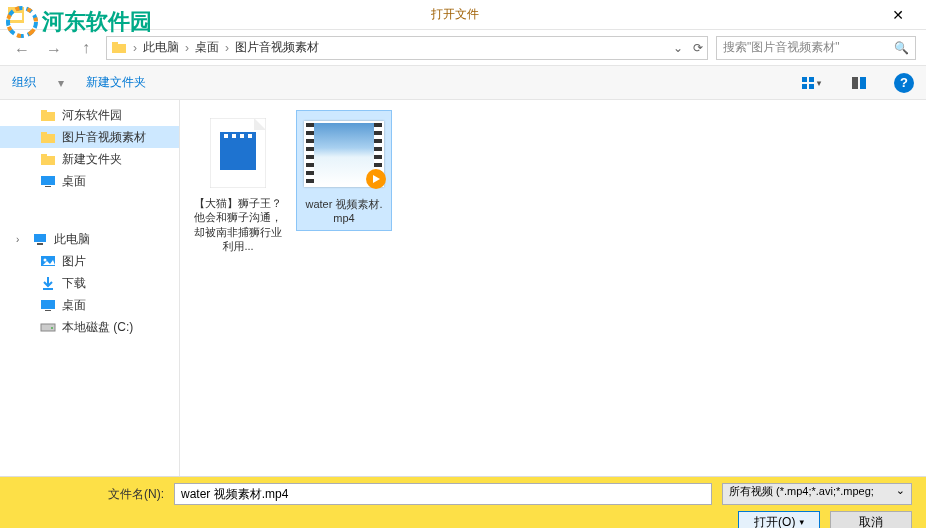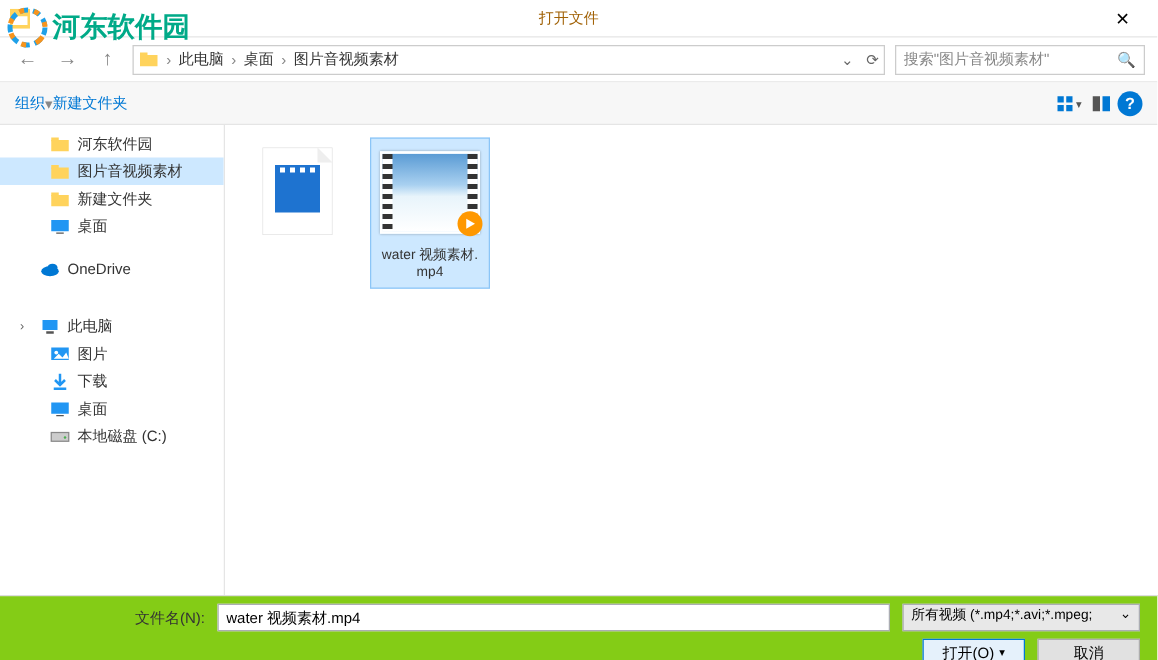--- a/index.html
+++ b/index.html
@@ -16,41 +16,41 @@
 .watermark svg { vertical-align: middle; }
 
 .navbar { height: 36px; display: flex; align-items: center; padding: 0 10px; gap: 8px; border-bottom: 1px solid #e5e5e5; }
 .nav-btn { width: 24px; height: 24px; display: flex; align-items: center; justify-content: center; cursor: pointer; color: #888; }
 .breadcrumb { flex: 1; height: 24px; border: 1px solid #ccc; background: #fff; display: flex; align-items: center; padding: 0 4px; font-size: 12px; color: #333; }
 .breadcrumb .sep { margin: 0 6px; color: #888; }
 .bc-dropdown { margin-left: auto; display: flex; gap: 4px; color: #666; }
 .searchbox { width: 200px; height: 24px; border: 1px solid #ccc; display: flex; align-items: center; padding: 0 6px; font-size: 12px; color: #888; }
 .searchbox .mag { margin-left: auto; }
 
-.toolbar { height: 34px; display: flex; align-items: center; padding: 0 12px; gap: 0; background: #f7f7f7; border-bottom: 1px solid #e5e5e5; font-size: 12px; color: #0078d4; }
+.toolbar { height: 34px; display: flex; align-items: center; padding: 0 12px; gap: 22px; background: #f7f7f7; border-bottom: 1px solid #e5e5e5; font-size: 12px; color: #0078d4; }
 .toolbar .spacer { flex: 1; }
 .toolbar .view-btn { width: 26px; height: 22px; display: flex; align-items: center; justify-content: center; cursor: pointer; color: #555; }
 .toolbar .help { width: 20px; height: 20px; border-radius: 50%; background: #0078d4; color: #fff; display: flex; align-items: center; justify-content: center; font-size: 13px; font-weight: bold; }
 
 .body { display: flex; height: 376px; }
 .sidebar { width: 180px; border-right: 1px solid #e5e5e5; overflow-y: auto; padding: 4px 0; font-size: 12px; color: #333; }
 .tree-item { display: flex; align-items: center; height: 22px; padding: 0 0 0 16px; gap: 6px; cursor: pointer; }
 .tree-item.selected { background: #cde8ff; }
 .tree-item .chevron { width: 10px; color: #666; font-size: 10px; }
 .tree-item .chevron.none { visibility: hidden; }
 .tree-item .icon { width: 16px; height: 16px; display: flex; align-items: center; justify-content: center; }
 .tree-indent1 { padding-left: 24px; }
 
 .filepane { flex: 1; padding: 10px; display: flex; gap: 10px; align-items: flex-start; }
 .file-item { width: 96px; display: flex; flex-direction: column; align-items: center; padding: 4px; cursor: pointer; }
 .file-item.selected { background: #cde8ff; border: 1px solid #8bc5f7; }
 .file-thumb { width: 80px; height: 78px; display: flex; align-items: center; justify-content: center; margin-bottom: 4px; position: relative; }
 .file-label { font-size: 11px; color: #333; text-align: center; line-height: 1.3; word-break: break-all; }
 
-.bottom { height: 52px; padding: 6px 14px; display: flex; flex-direction: column; gap: 6px; background: #84cc16; border-top: 1px solid #ddd; }
+.bottom { height: 52px; padding: 6px 14px; display: flex; flex-direction: column; gap: 6px; background: #fde047; border-top: 1px solid #ddd; }
 .row { display: flex; align-items: center; gap: 10px; }
 .row .label { font-size: 12px; color: #333; width: 150px; text-align: right; }
 .filename-input { flex: 1; height: 22px; border: 1px solid #abadb3; padding: 0 6px; font-size: 12px; background: #fff; }
 .filetype { width: 190px; height: 22px; border: 1px solid #abadb3; background: #e8e8e8; font-size: 11px; padding: 0 6px; display: flex; }
 .btn { width: 82px; height: 22px; border: 1px solid #adadad; background: #e1e1e1; font-size: 12px; display: flex; align-items: center; justify-content: center; cursor: pointer; }
 .btn.primary { border: 1px solid #0078d4; background: #e5f1fb; }
 
 .folder-svg { fill: #ffd35c; }
 .video-border { border: 2px solid #fff; box-shadow: 0 0 2px rgba(0,0,0,0.3); }
 </style>
@@ -161,30 +161,20 @@
         <span class="chevron none">›</span>
         <span class="icon">
           <svg width="16" height="16">
             <rect x="1" y="3" width="14" height="9" fill="#2196f3"></rect>
             <rect x="5" y="13" width="6" height="1" fill="#555"></rect>
           </svg>
         </span>
         <span>桌面</span>
       </div>
       <div style="height: 12px;"></div>
-      <div class="tree-item">
-        <span class="chevron none">›</span>
-        <span class="icon">
-          <svg width="16" height="16">
-            <ellipse cx="8" cy="10" rx="7" ry="4" fill="#0078d4"></ellipse>
-            <ellipse cx="10" cy="7" rx="4" ry="3" fill="#0078d4"></ellipse>
-          </svg>
-        </span>
-        <span>OneDrive</span>
-      </div>
       <div style="height: 12px;"></div>
       <div style="height: 12px;"></div>
       <div class="tree-item">
         <span class="chevron ">›</span>
         <span class="icon">
           <svg width="16" height="16">
             <rect x="2" y="3" width="12" height="8" fill="#2196f3"></rect>
             <rect x="5" y="12" width="6" height="2" fill="#555"></rect>
           </svg>
         </span>
@@ -239,20 +229,21 @@
             <rect x="0" y="0" width="56" height="70" fill="#fff" stroke="#ddd"></rect>
             <path d="M44 0 L56 12 L44 12 Z" fill="#eee"></path>
             <rect x="10" y="22" width="36" height="30" fill="#1e73d0"></rect>
             <rect x="10" y="14" width="36" height="8" fill="#1e73d0"></rect>
             <rect x="14" y="16" width="4" height="4" fill="#fff"></rect>
             <rect x="22" y="16" width="4" height="4" fill="#fff"></rect>
             <rect x="30" y="16" width="4" height="4" fill="#fff"></rect>
             <rect x="38" y="16" width="4" height="4" fill="#fff"></rect>
           </svg>
         </div>
+        <div class="file-label">【大猫】狮子王？他会和狮子沟通，却被南非捕狮行业利用...</div>
       </div>
       <div class="file-item selected">
         <div class="file-thumb">
           <div class="video-border" style="width:80px;height:66px;position:relative;background:linear-gradient(180deg,#5a9bd4 0%,#a8d0f0 40%,#e8f4fb 55%,#fff 100%)">
             <div style="position:absolute;left:0;top:0;bottom:0;width:8px;background:repeating-linear-gradient(#333 0 4px,#fff 4px 8px)"></div>
             <div style="position:absolute;right:0;top:0;bottom:0;width:8px;background:repeating-linear-gradient(#333 0 4px,#fff 4px 8px)"></div>
             <div style="position:absolute;right:-4px;bottom:-4px;width:20px;height:20px;border-radius:50%;background:#ff9800;display:flex;align-items:center;justify-content:center">
               <svg width="10" height="10">
                 <path d="M2 1 L9 5 L2 9 Z" fill="#fff"></path>
               </svg>

